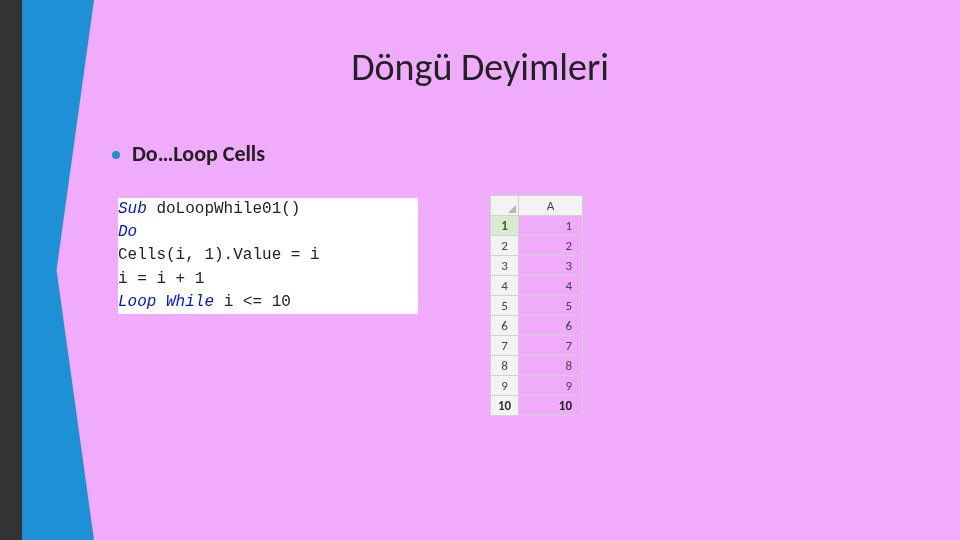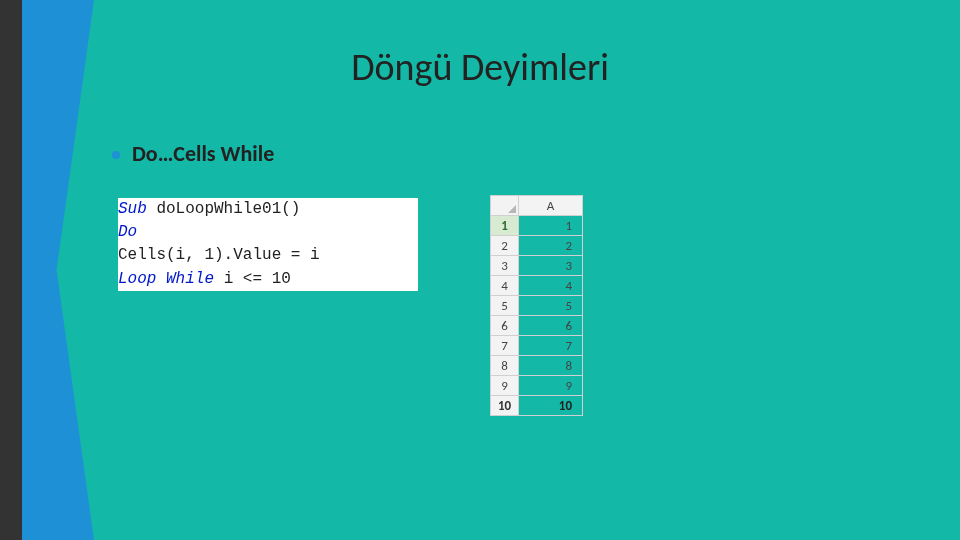--- a/index.html
+++ b/index.html
@@ -1,17 +1,17 @@
 <!DOCTYPE html>
 <html><head>
 <meta charset="utf-8">
 <style>
   * { box-sizing: border-box; margin: 0; padding: 0; }
   html, body { width: 960px; height: 540px; overflow: hidden; font-family: "Segoe UI", Calibri, sans-serif; background: #fff; }
-  .slide { position: relative; width: 960px; height: 540px; background: #14b8a6; }
+  .slide { position: relative; width: 960px; height: 540px; background: #f0abfc; }
   .decor-dark { position: absolute; left: 0; top: 0; width: 60px; height: 540px; background: #333; clip-path: polygon(0 0, 100% 0, 60% 50%, 100% 100%, 0 100%); }
   .decor-blue { position: absolute; left: 22px; top: 0; width: 72px; height: 540px; background: #1e90d6; clip-path: polygon(0 0, 100% 0, 48% 50%, 100% 100%, 0 100%); }
   .title { position: absolute; top: 44px; left: 0; width: 960px; text-align: center; font-size: 38px; font-weight: 400; color: #222; }
   .bullet-row { position: absolute; left: 112px; top: 140px; display: flex; align-items: center; gap: 12px; }
   .bullet-dot { width: 8px; height: 8px; border-radius: 50%; background: #1e90d6; margin-top: 2px; }
   .bullet-text { font-size: 22px; font-weight: 600; color: #222; }
   .code-box { position: absolute; left: 118px; top: 198px; width: 300px; background: #fff; font-family: Consolas, "Courier New", monospace; font-size: 16px; line-height: 1.45; color: #222; }
   .code-line { white-space: pre; }
   .kw { color: #0018c8; font-style: italic; }
   .sheet { position: absolute; left: 490px; top: 195px; border-collapse: collapse; font-family: Calibri, sans-serif; font-size: 13px; color: #444; }
@@ -28,27 +28,28 @@
 </head>
 <body>
 <div class="slide">
   <div class="decor-dark"></div>
   <div class="decor-blue"></div>
 
   <div class="title">Döngü Deyimleri</div>
 
   <div class="bullet-row">
     <div class="bullet-dot"></div>
-    <div class="bullet-text">Do…Cells While</div>
+    <div class="bullet-text">Do…Loop Cells</div>
   </div>
 
   <div class="code-box">
     <div class="code-line"><span class="kw">Sub </span><span>doLoopWhile01()</span></div>
     <div class="code-line"><span class="kw">Do</span></div>
     <div class="code-line"><span>Cells(i, 1).Value = i</span></div>
+    <div class="code-line"><span>i = i + 1</span></div>
     <div class="code-line"><span class="kw">Loop While </span><span>i &lt;= 10</span></div>
   </div>
 
   <table class="sheet">
     <tbody>
         <tr>
       <th class="corner"></th>
       <th class="colhdr">A</th>
     </tr>
     <tr class="selrow">

